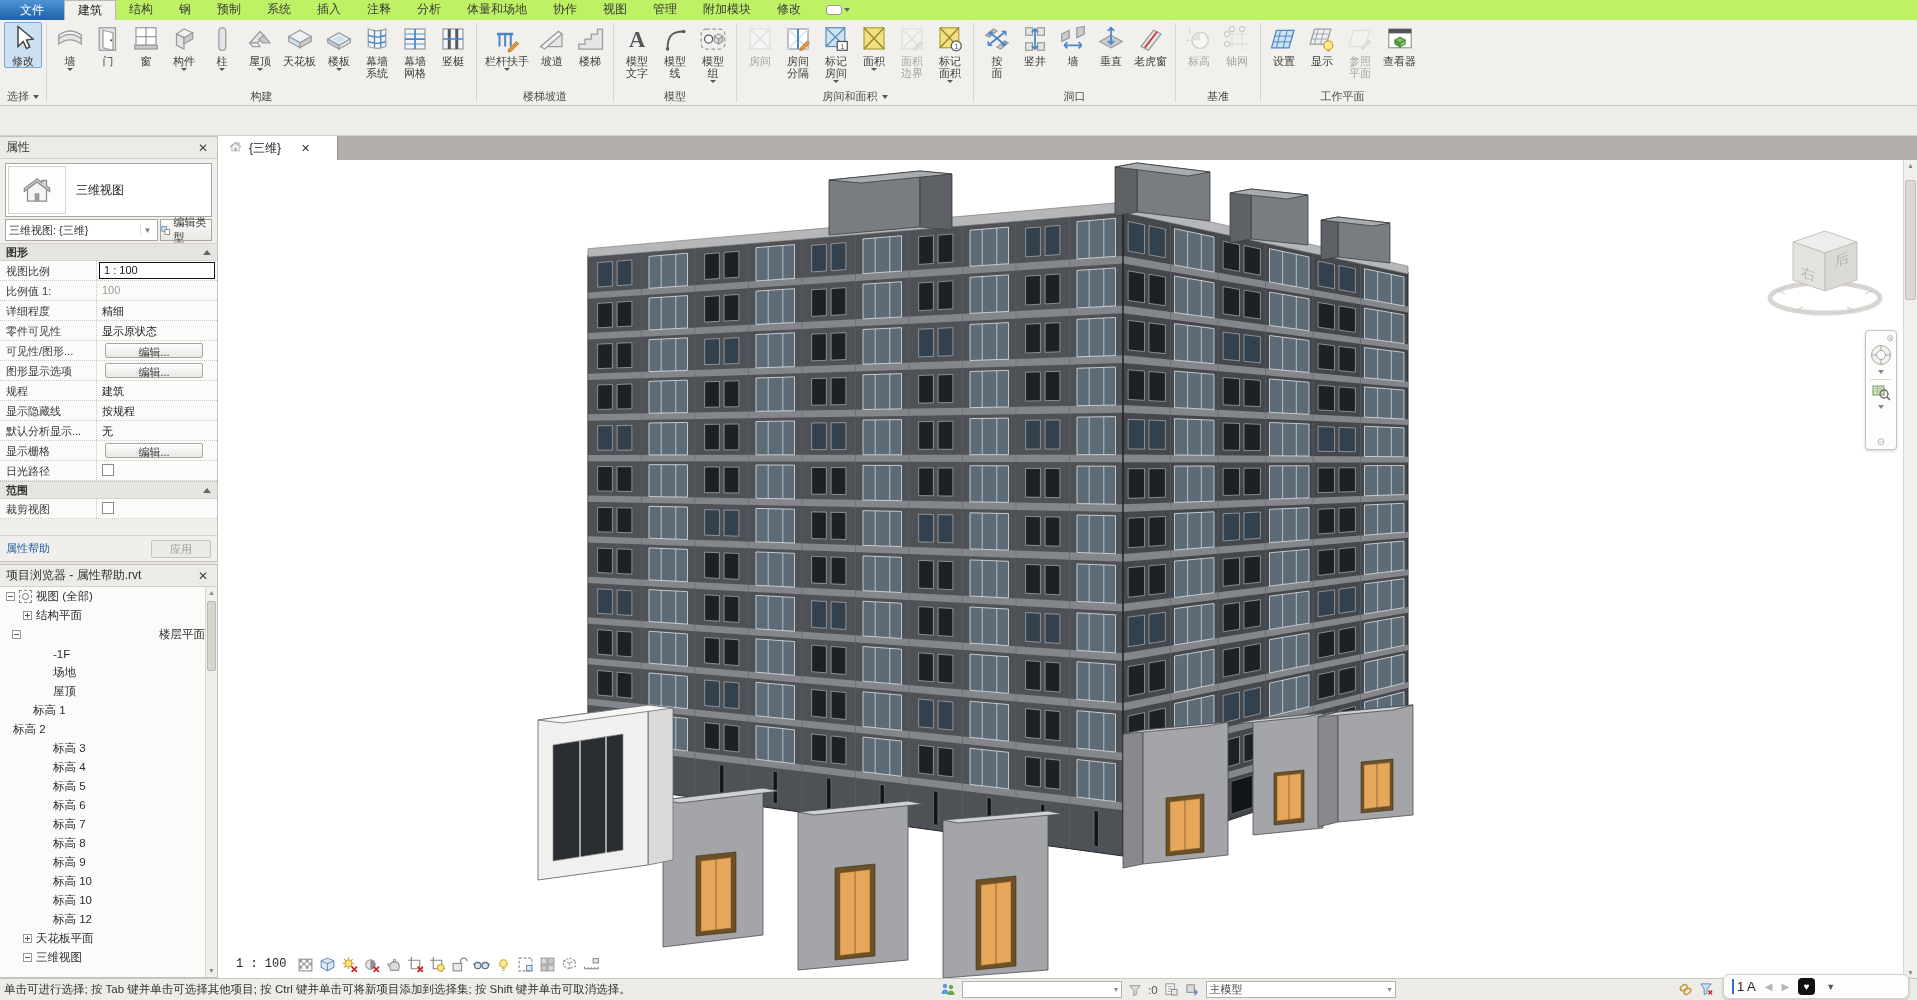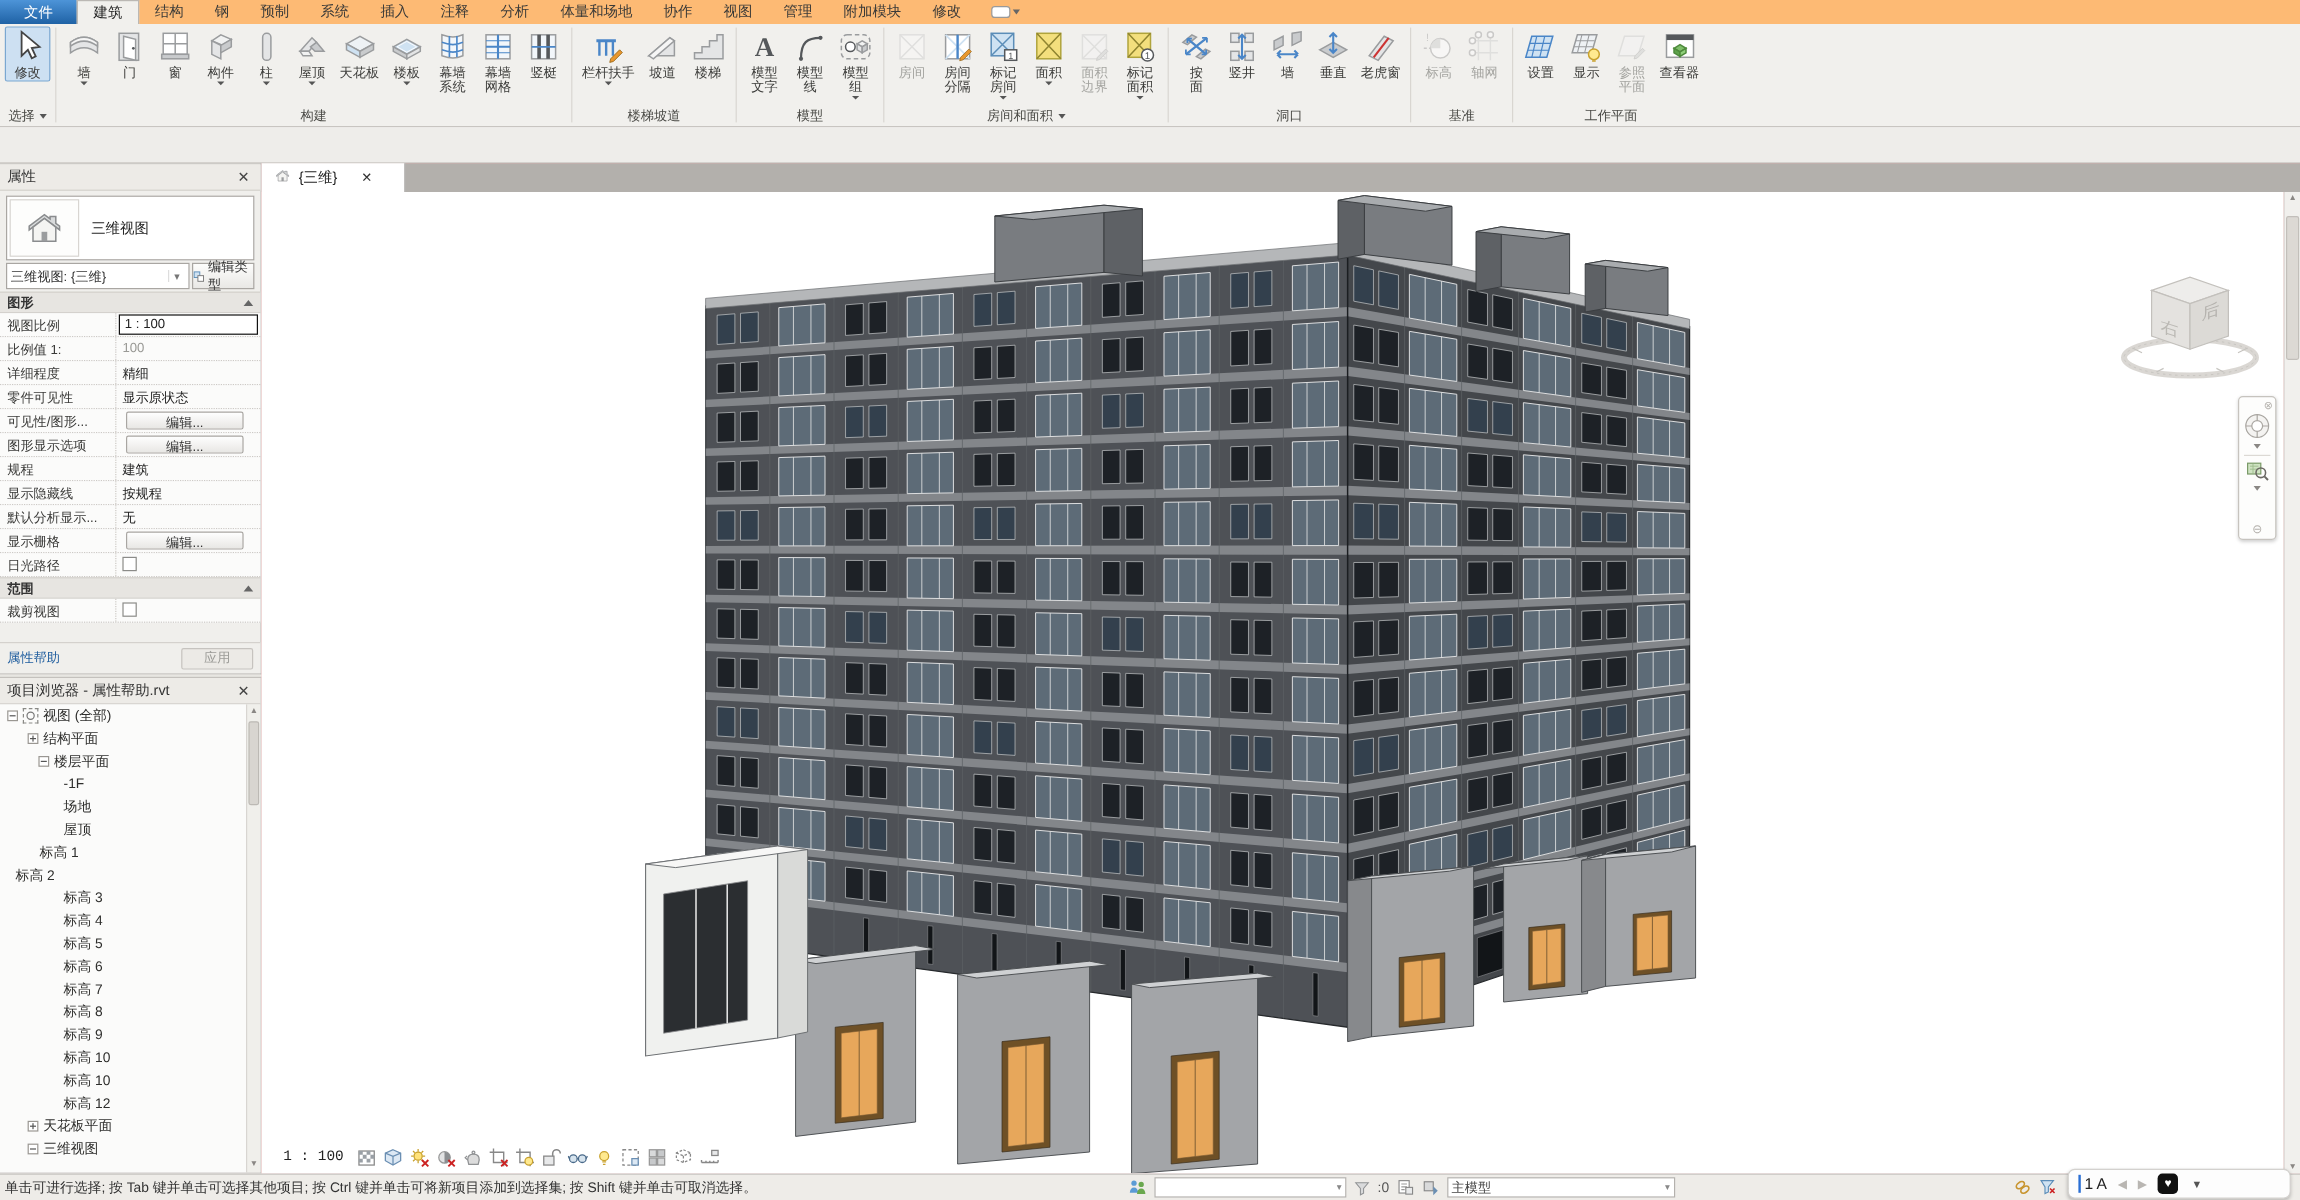--- a/index.html
+++ b/index.html
@@ -1,20 +1,20 @@
 <!DOCTYPE html>
 <html><head>
 <meta charset="utf-8">
 <style>
   *{box-sizing:border-box;margin:0;padding:0}
   html,body{width:1917px;height:1000px;overflow:hidden}
   #app{position:relative;width:1917px;height:1000px;background:#e8e6e2;font-family:"Liberation Sans",sans-serif;font-size:11px;color:#333;user-select:none}
 
   
-  #tabbar{position:absolute;left:0;top:0;width:100%;height:20px;background:#fdba74;display:flex;align-items:center}
+  #tabbar{position:absolute;left:0;top:0;width:100%;height:20px;background:#bef264;display:flex;align-items:center}
   .filetab{width:64px;height:20px;background:linear-gradient(#4d94d8,#1f62a5);color:#fff;font-size:12px;display:flex;align-items:center;justify-content:center}
   .rtab{padding:0 13px;height:20px;line-height:19px;font-size:12px;color:#3a3a38;cursor:default}
   .rtab.active{background:#f1f0ed;border:1px solid #bbb8b4;border-bottom:none;color:#222}
   .ribmin{display:flex;align-items:center;gap:2px;margin-left:8px;height:20px;padding:0 4px;color:#666}
   .ribmin .pill{width:16px;height:10px;border:1px solid #999;border-radius:3px;background:#fff}
   .caret{width:0;height:0;border-left:3.5px solid transparent;border-right:3.5px solid transparent;border-top:4px solid #666}
   #ribbonbody{position:absolute;left:0;top:20px;width:100%;height:86px;background:#f1f0ed;border-bottom:1px solid #c8c5c1;display:flex}
   .rgroup{display:flex;flex-direction:column;height:100%}
   .rbtns{flex:1;display:flex;align-items:flex-start;padding:2px 4px 0}
   .rbtn{min-width:36px;padding:1px 3px 0;display:flex;flex-direction:column;align-items:center;border:1px solid transparent;border-radius:2px;cursor:default}
@@ -60,21 +60,21 @@
   .texp{width:9px;height:9px;border:1px solid #9a9792;background:#fff;margin-right:4px;position:relative;flex:none}
   .texp i{position:absolute;left:1px;top:3px;width:5px;height:1px;background:#555}
   .texp.plus b{position:absolute;left:3px;top:1px;width:1px;height:5px;background:#555}
   .ticon{width:13px;height:13px;border:1px dashed #8a8a86;margin-right:4px;position:relative;flex:none}
   .ticon u{position:absolute;inset:2px;border:1px solid #777;border-radius:50%}
   .vsb{position:absolute;top:22px;bottom:0;right:0;width:12px;background:#f0efeb;border-left:1px solid #d8d5d1}
   .vsb .thumb{position:absolute;left:1px;right:1px;top:14px;height:70px;background:#d8d5d0;border:1px solid #bcb9b4;border-radius:2px}
   .vsb .ar{position:absolute;left:0;width:100%;height:12px;color:#8a8784;font-size:7px;text-align:center;line-height:12px}
 
   
-  #canvas{position:absolute;left:218px;top:136px;right:0;bottom:22px;background:#fca5a5}
+  #canvas{position:absolute;left:218px;top:136px;right:0;bottom:22px;background:#737373}
   #vtabs{position:absolute;left:0;top:0;width:100%;height:24px;background:#b3b0ac;display:flex;align-items:flex-end}
   .vtab{height:24px;background:#fff;display:flex;align-items:center;padding:0 10px;gap:6px;border-right:1px solid #979490;font-size:12px;color:#222;min-width:120px}
   .vtab .x{color:#333;font-size:11px;margin-left:14px}
   #draw{position:absolute;left:0;top:24px;right:14px;bottom:0;background:#fff;overflow:hidden}
   #cscroll{position:absolute;right:0;top:24px;bottom:0;width:14px;background:#f1f0ed;border-left:1px solid #dbd8d4}
   #cscroll .thumb{position:absolute;left:1px;right:1px;top:18px;height:120px;background:#dcd9d4;border:1px solid #c2bfba;border-radius:2px}
   #viewcube{position:absolute;left:1549px;top:60px;width:120px;height:110px;opacity:.85}
   #navbar{position:absolute;left:1647px;top:170px;width:32px;height:120px;background:#fdfdfc;border:1px solid #c6c3be;border-radius:4px;box-shadow:0 1px 3px rgba(0,0,0,.18);display:flex;flex-direction:column;align-items:center;padding:2px 0}
   #viewbar{position:absolute;left:18px;bottom:4px;height:20px;display:flex;align-items:center;gap:4px}
   #viewbar .scale{font-family:"Liberation Mono",monospace;font-size:12px;color:#222;margin-right:6px}
@@ -612,21 +612,21 @@
           </span>
           <span>视图 (全部)</span>
         </div>
         <div class="tr trow" style="padding-left: 23px;">
           <span class="texp plus">
             <i></i>
             <b></b>
           </span>
           <span>结构平面</span>
         </div>
-        <div class="tr trow" style="padding-left: 32px;">
+        <div class="tr trow" style="padding-left: 12px; justify-content: space-between;">
           <span class="texp">
             <i></i>
           </span>
           <span>楼层平面</span>
         </div>
         <div class="tr trow" style="padding-left: 40px;">
           <span style="width:13px;flex:none"></span>
           <span>-1F</span>
         </div>
         <div class="tr trow" style="padding-left: 40px;">

